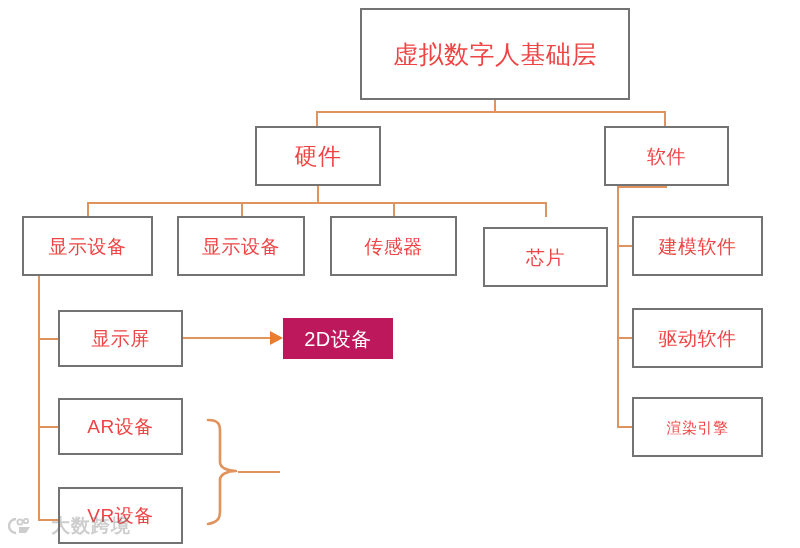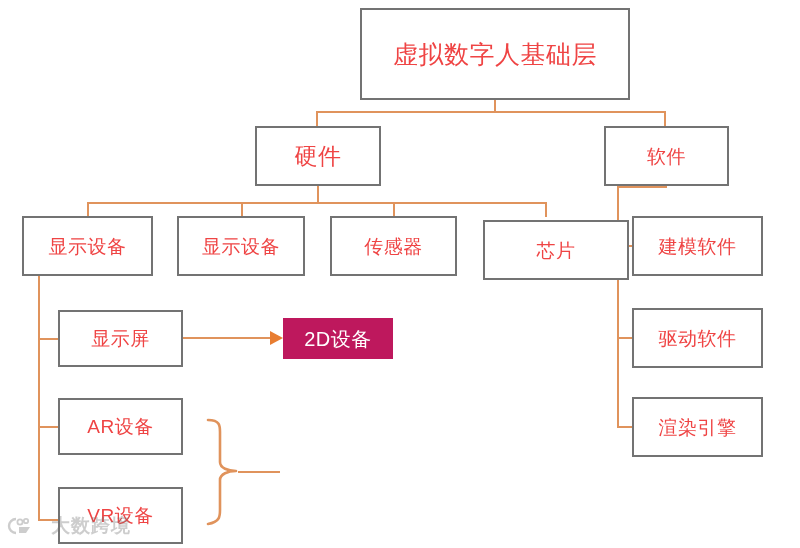--- a/index.html
+++ b/index.html
@@ -38,25 +38,25 @@
   }
 
   
   #node-root      { left: 360px; top: 8px;   width: 270px; height: 92px; font-size: 25px; }
   #node-hardware  { left: 255px; top: 126px; width: 126px; height: 60px; font-size: 23px; }
   #node-software  { left: 604px; top: 126px; width: 125px; height: 60px; font-size: 19px; }
 
   #node-display   { left: 22px;  top: 216px; width: 131px; height: 60px; font-size: 19px; }
   #node-optical   { left: 177px; top: 216px; width: 128px; height: 60px; font-size: 19px; }
   #node-sensor    { left: 330px; top: 216px; width: 127px; height: 60px; font-size: 19px; }
-  #node-chip      { left: 483px; top: 220px; width: 146px; height: 60px; font-size: 19px; }
+  #node-chip      { left: 483px; top: 227px; width: 125px; height: 60px; font-size: 19px; }
 
   #node-modeling  { left: 632px; top: 216px; width: 131px; height: 60px; font-size: 19px; }
   #node-driver    { left: 632px; top: 308px; width: 131px; height: 60px; font-size: 19px; }
-  #node-render    { left: 632px; top: 397px; width: 131px; height: 60px; font-size: 19px; }
+  #node-render    { left: 632px; top: 397px; width: 131px; height: 60px; font-size: 15px; }
 
   #node-screen    { left: 58px;  top: 310px; width: 125px; height: 57px; font-size: 19px; }
   #node-ar        { left: 58px;  top: 398px; width: 125px; height: 57px; font-size: 19px; }
   #node-vr        { left: 58px;  top: 487px; width: 125px; height: 57px; font-size: 19px; }
 
   #node-2d        { left: 283px; top: 318px; width: 110px; height: 41px; font-size: 20px; }
   #node-3d        { left: 283px; top: 451px; width: 110px; height: 41px; font-size: 20px; }
 
   
   .conn {

